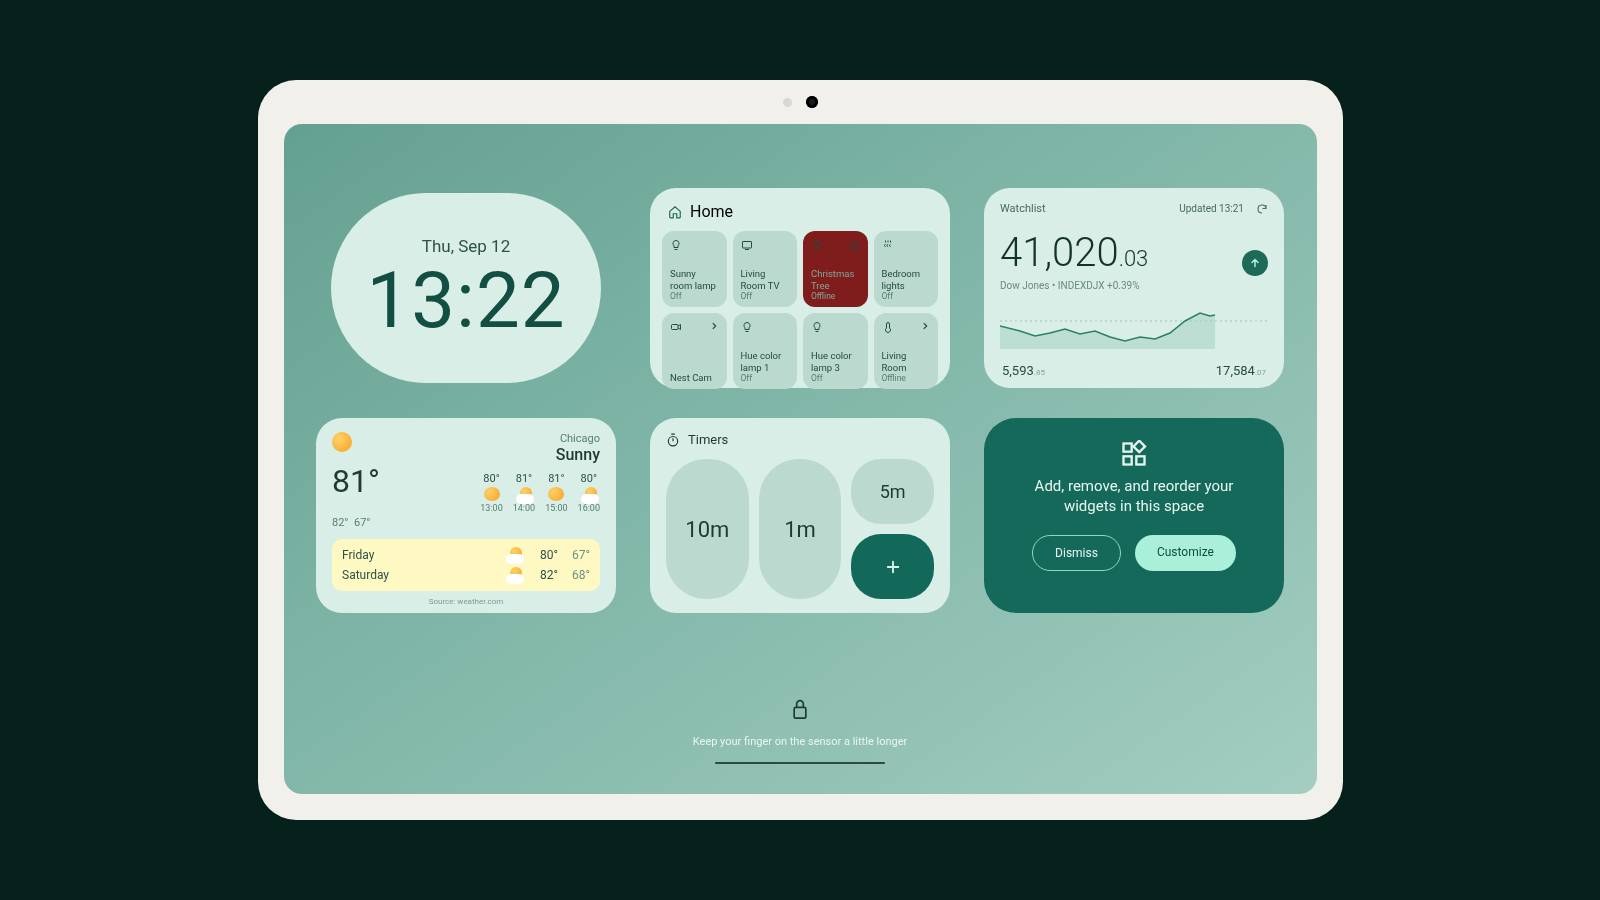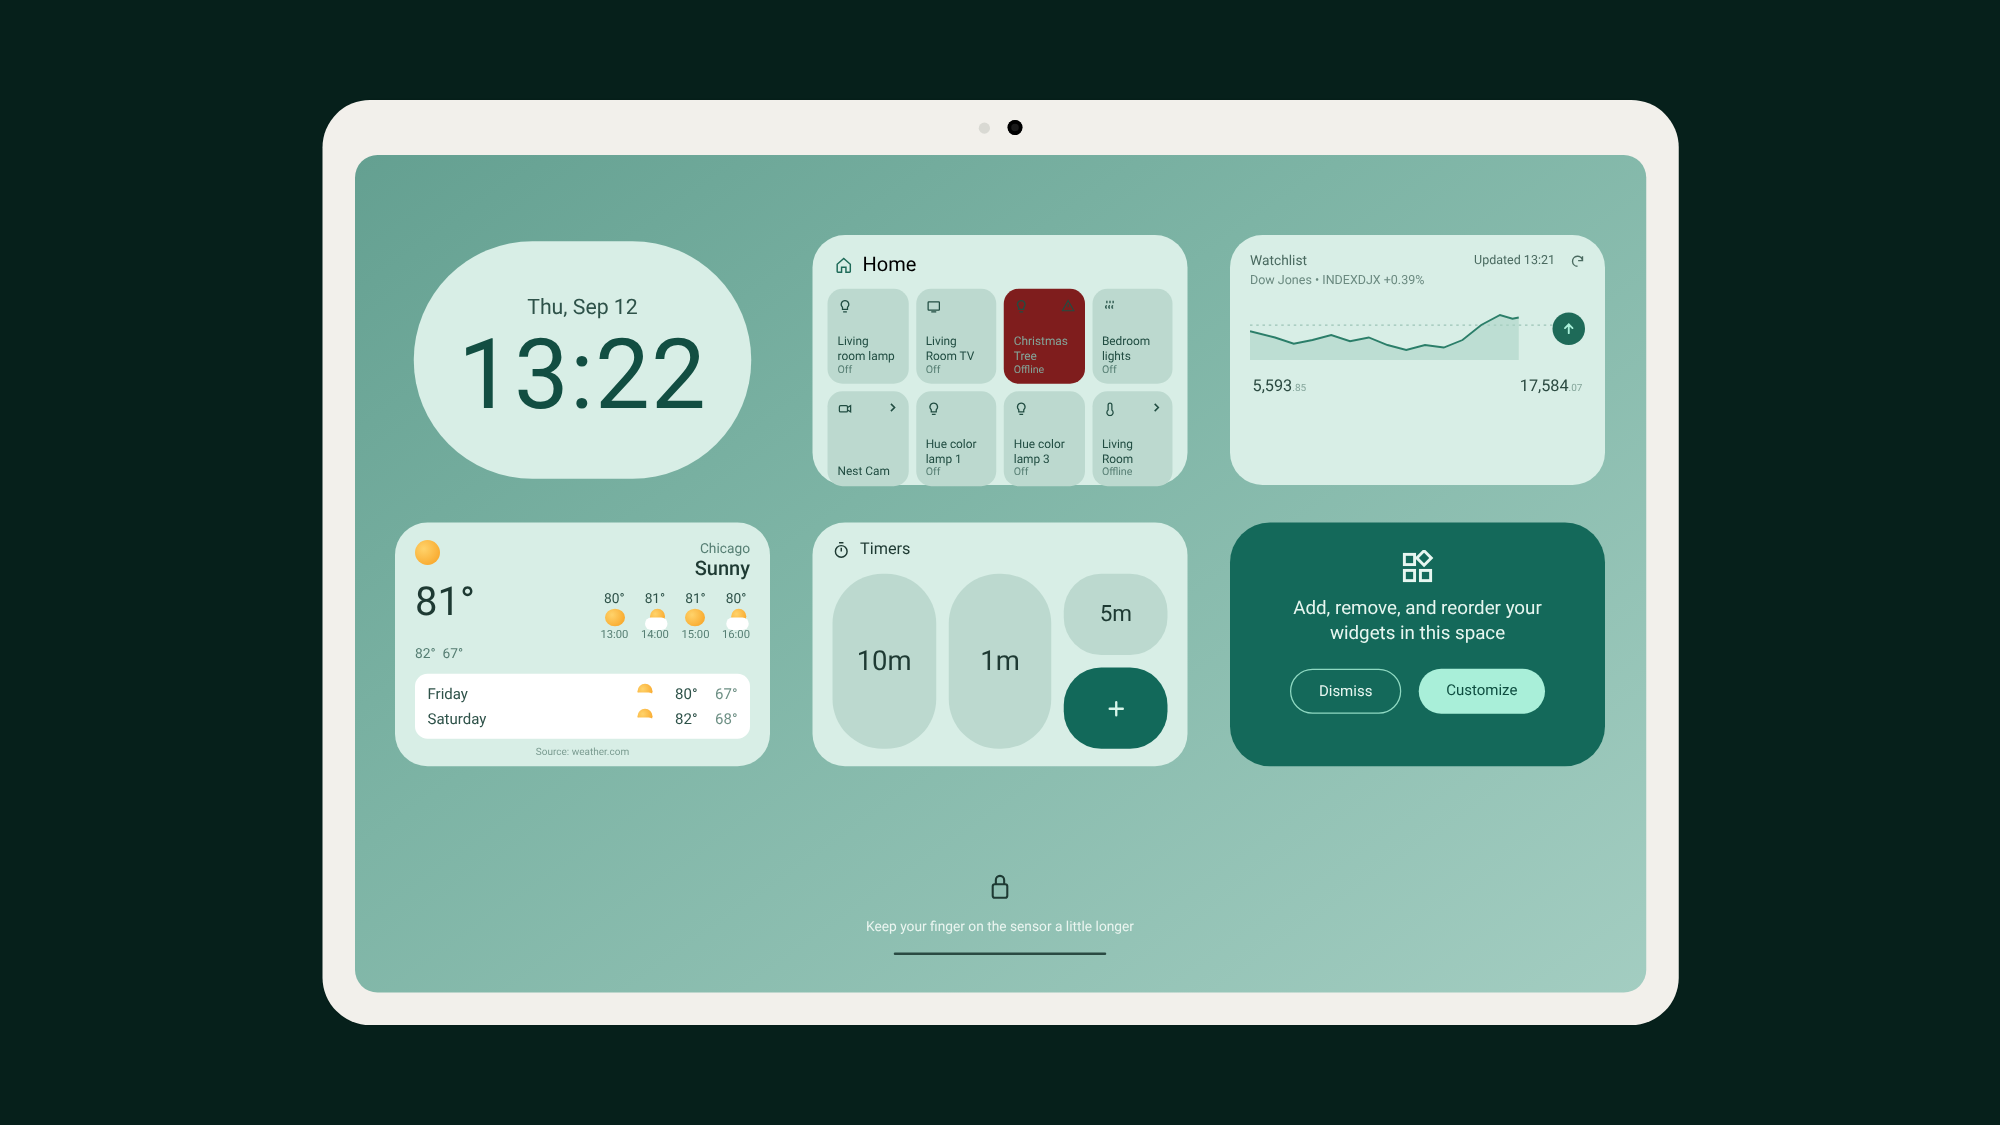--- a/index.html
+++ b/index.html
@@ -87,21 +87,21 @@
   .cloud-sun::before{content:""; position:absolute; width:12px; height:12px; border-radius:50%; background: radial-gradient(circle at 35% 35%, #ffd36b, #f79e1d); top:0; left:4px;}
   .cloud-sun::after{content:""; position:absolute; width:18px; height:10px; border-radius:8px; background:#fff; top:7px; left:0;}
   .weather-temp { font-size:32px; color:#1e3a33; margin-top:6px;}
   .weather-hilo { font-size:11px; color:#567e73; margin-top:16px;}
   .weather-right { text-align:right; }
   .weather-city { font-size:11px; color:#567e73;}
   .weather-cond { font-size:16px; color:#1e3a33; font-weight:500;}
   .hourly { display:flex; gap:10px; margin-top:8px; justify-content:flex-end;}
   .hourly .hr { text-align:center; font-size:9px; color:#567e73; display:flex; flex-direction:column; align-items:center; gap:2px;}
   .hourly .ht { color:#2e5249; font-size:11px;}
-  .forecast { margin-top:10px; background:#ffffff; border-radius:10px; padding:6px 10px;text-align:right;}
+  .forecast { margin-top:10px; background:#fef9c3; border-radius:10px; padding:6px 10px;text-align:right;}
   .forecast-row { display:flex; align-items:center; justify-content:space-between; font-size:12px; color:#2e5249; padding:2px 0;}
   .forecast-row .temps { display:flex; gap:14px; align-items:center; font-size:12px;}
   .weather-source { text-align:center; font-size:8px; color:#7b9c91; margin-top:6px;}
   
   .timers-card { padding: 14px 16px; }
   .timers-header { display:flex; align-items:flex-end; gap:8px; font-size:13px; color:#1e3a33; margin-bottom:12px;}
   .timers-row { display:flex; gap:10px; height:140px;}
   .timer-btn { flex:1; background:#bcd9cf; border-radius:40px; display:flex; align-items:center; justify-content:center; font-size:22px; color:#1e3a33; cursor:pointer;}
   .timer-col { flex:1; display:flex; flex-direction:column; gap:10px;}
   .timer-small { flex:1; background:#bcd9cf; border-radius:30px; display:flex; align-items:center; justify-content:center; font-size:18px; color:#1e3a33; cursor:pointer;}
@@ -145,21 +145,21 @@
         </div>
         <div class="home-grid" id="home-grid">
             <div class="home-tile">
     <div class="home-tile-icons">
       <span><svg width="12" height="12" viewBox="0 0 24 24">
                     <path fill="none" stroke="currentColor" stroke-width="2" d="M9 21h6M10 17h4M12 3a6 6 0 0 0-4 10.5V17h8v-3.5A6 6 0 0 0 12 3z"></path>
                   </svg></span>
       <span></span>
     </div>
     <div>
-      <div class="home-tile-name">Living room lamp</div>
+      <div class="home-tile-name">Sunny room lamp</div>
       <div class="home-tile-state">Off</div>
     </div>
             </div>
             <div class="home-tile">
     <div class="home-tile-icons">
       <span><svg width="12" height="12" viewBox="0 0 24 24">
                     <rect x="3" y="5" width="18" height="13" rx="1" fill="none" stroke="currentColor" stroke-width="2"></rect>
                     <path stroke="currentColor" stroke-width="2" d="M8 21h8"></path>
                   </svg></span>
       <span></span>
@@ -253,20 +253,24 @@
 
       <div class="card watch-card">
         <div class="watch-header">
           <span>Watchlist</span>
           <span class="right">
             <span>Updated 13:21</span>
             <svg width="12" height="12" viewBox="0 0 24 24">
                 <path fill="none" stroke="#4a6a60" stroke-width="2.2" d="M20 11A8 8 0 1 0 12 20M20 4v7h-7"></path>
               </svg>
           </span>
+        </div>
+        <div class="watch-value">
+          <span>41,020</span>
+            <span class="dec">.03</span>
         </div>
         <div class="watch-sub">Dow Jones • INDEXDJX +0.39%</div>
         <div class="watch-up">
           <svg width="12" height="12" viewBox="0 0 24 24">
               <path fill="none" stroke="#a9efd9" stroke-width="3" stroke-linecap="round" d="M12 19V5M6 11l6-6 6 6"></path>
             </svg>
         </div>
         <svg class="watch-chart" width="268" height="48" viewBox="0 0 268 48">
           <line x1="0" y1="20" x2="268" y2="20" stroke="#9cc4b7" stroke-dasharray="2 3" stroke-width="1"></line>
           <path d="M0 25 L20 30 L35 35 L50 32 L65 28 L80 33 L95 30 L110 36 L125 40 L140 36 L155 38 L170 32 L185 20 L200 12 L210 15 L215 14 L215 48 L0 48 Z" fill="#a7d2c3" opacity="0.55"></path>

